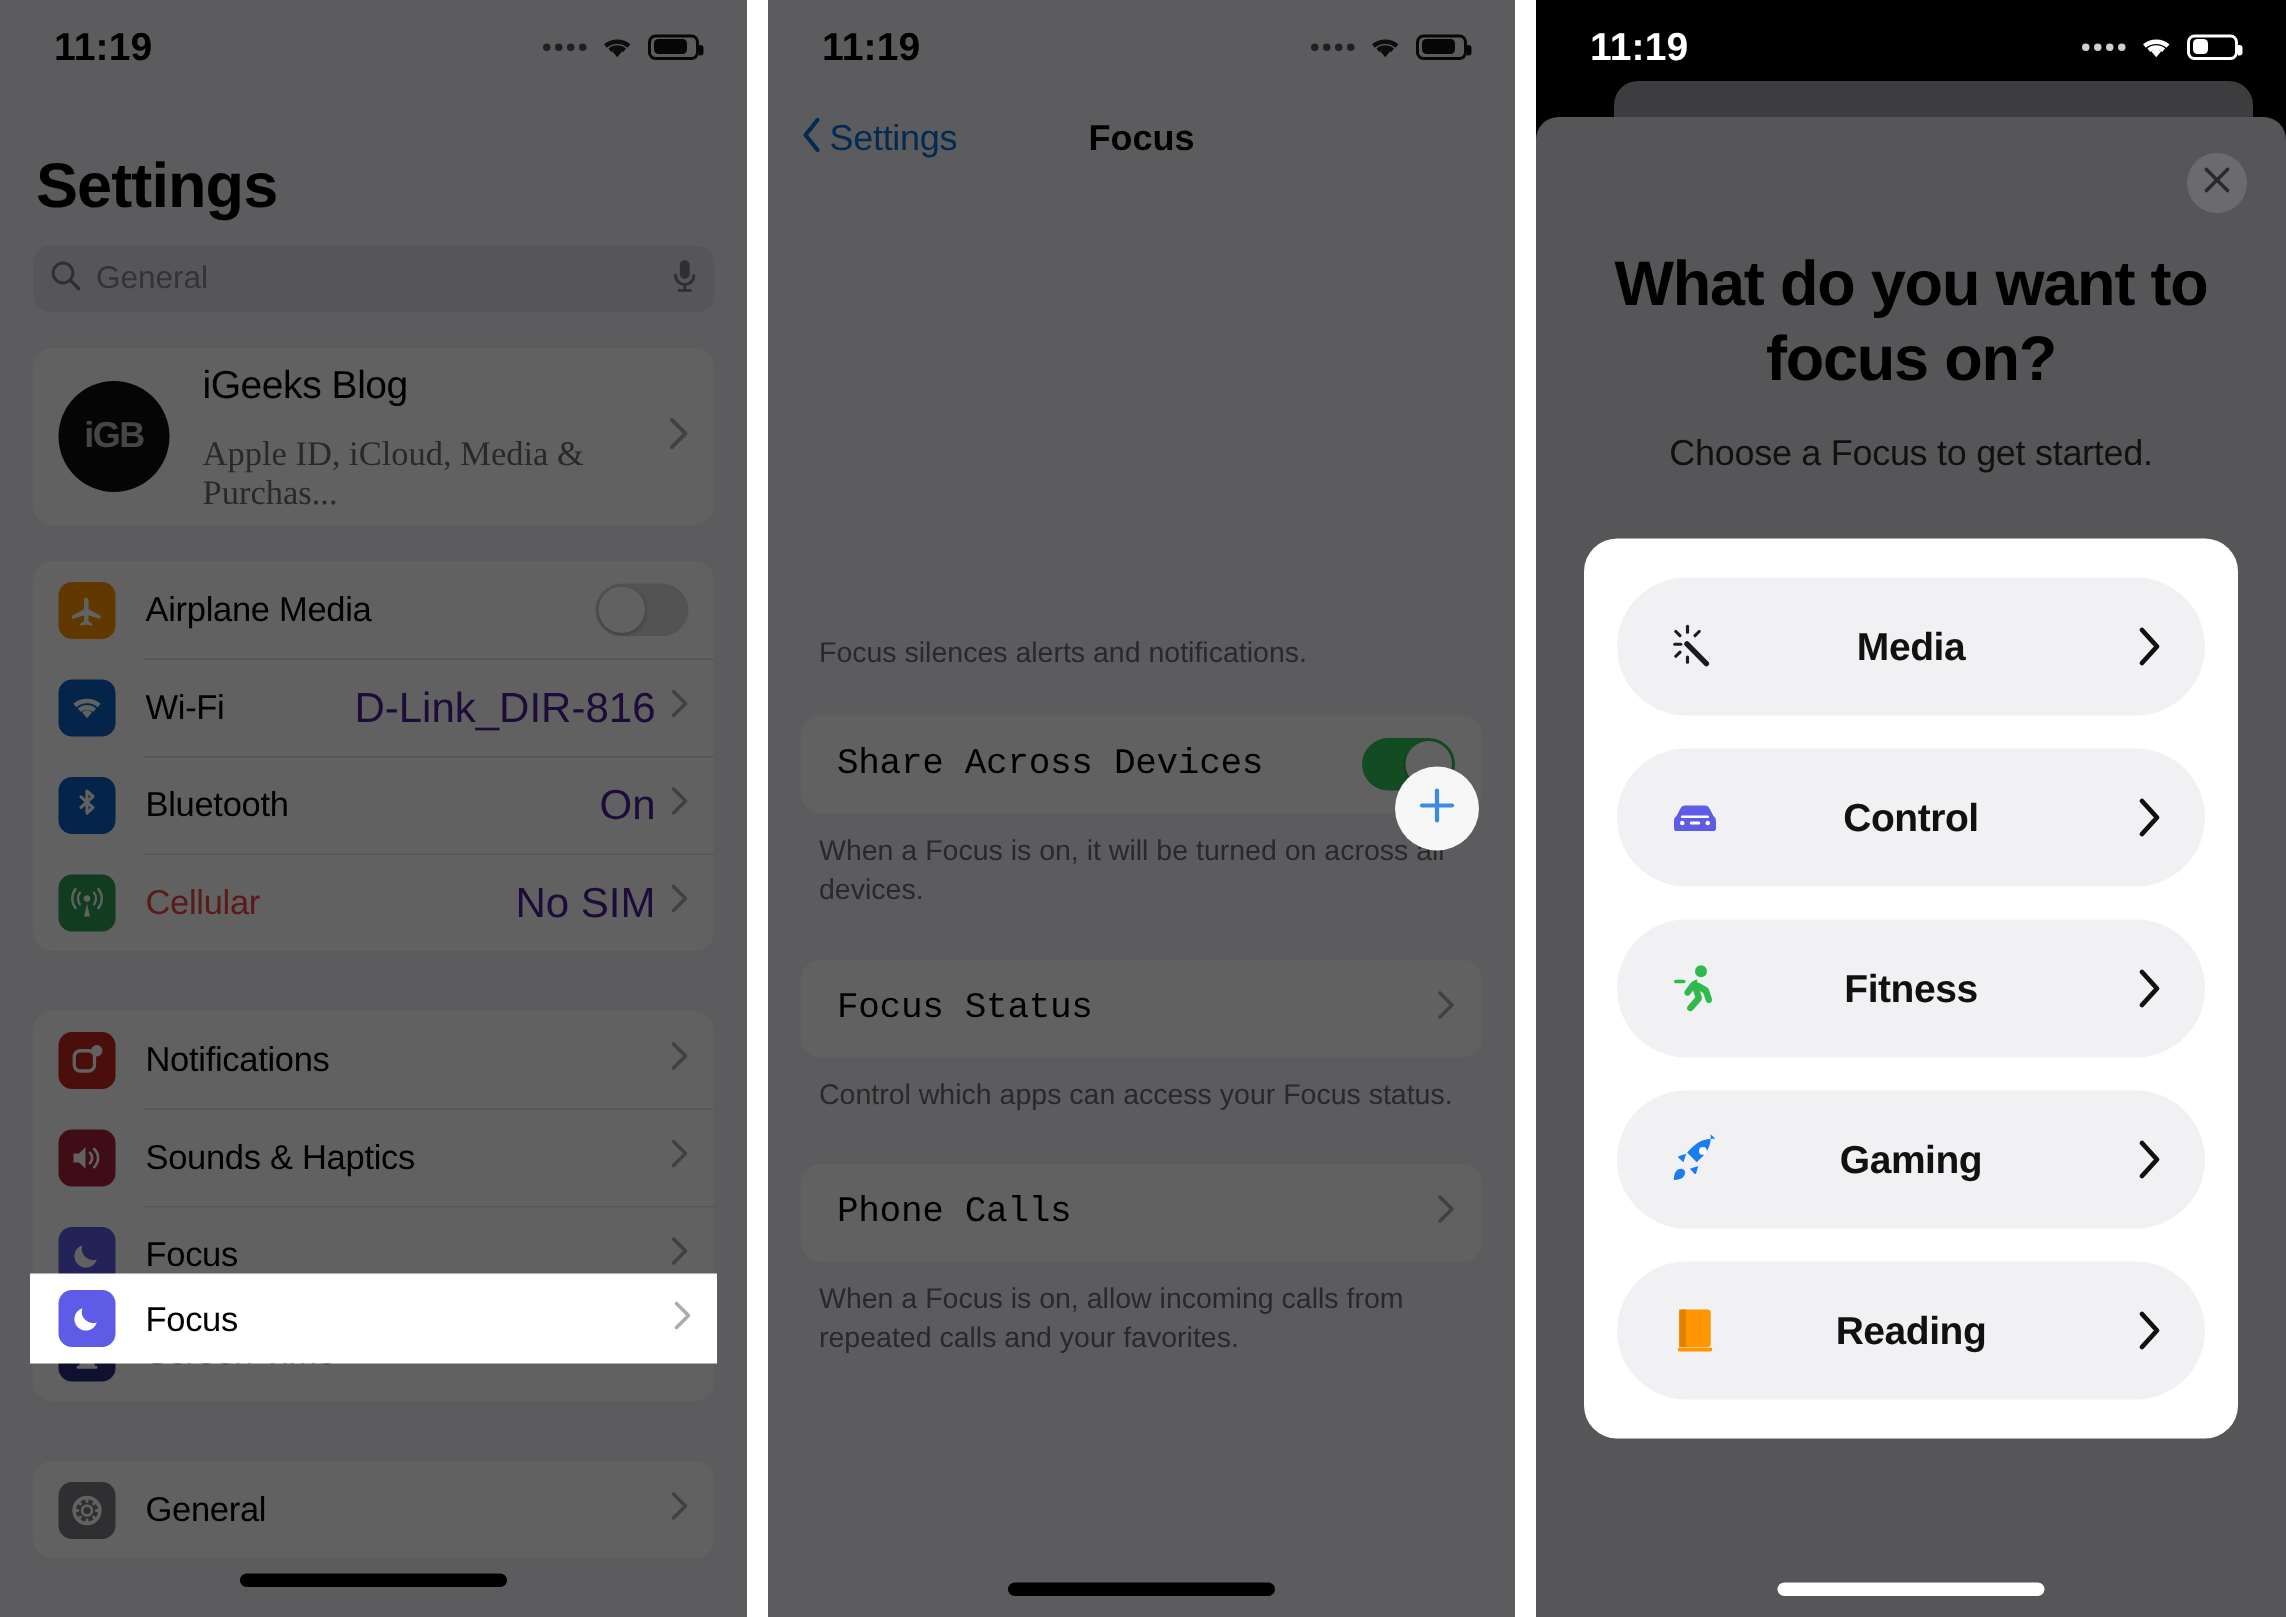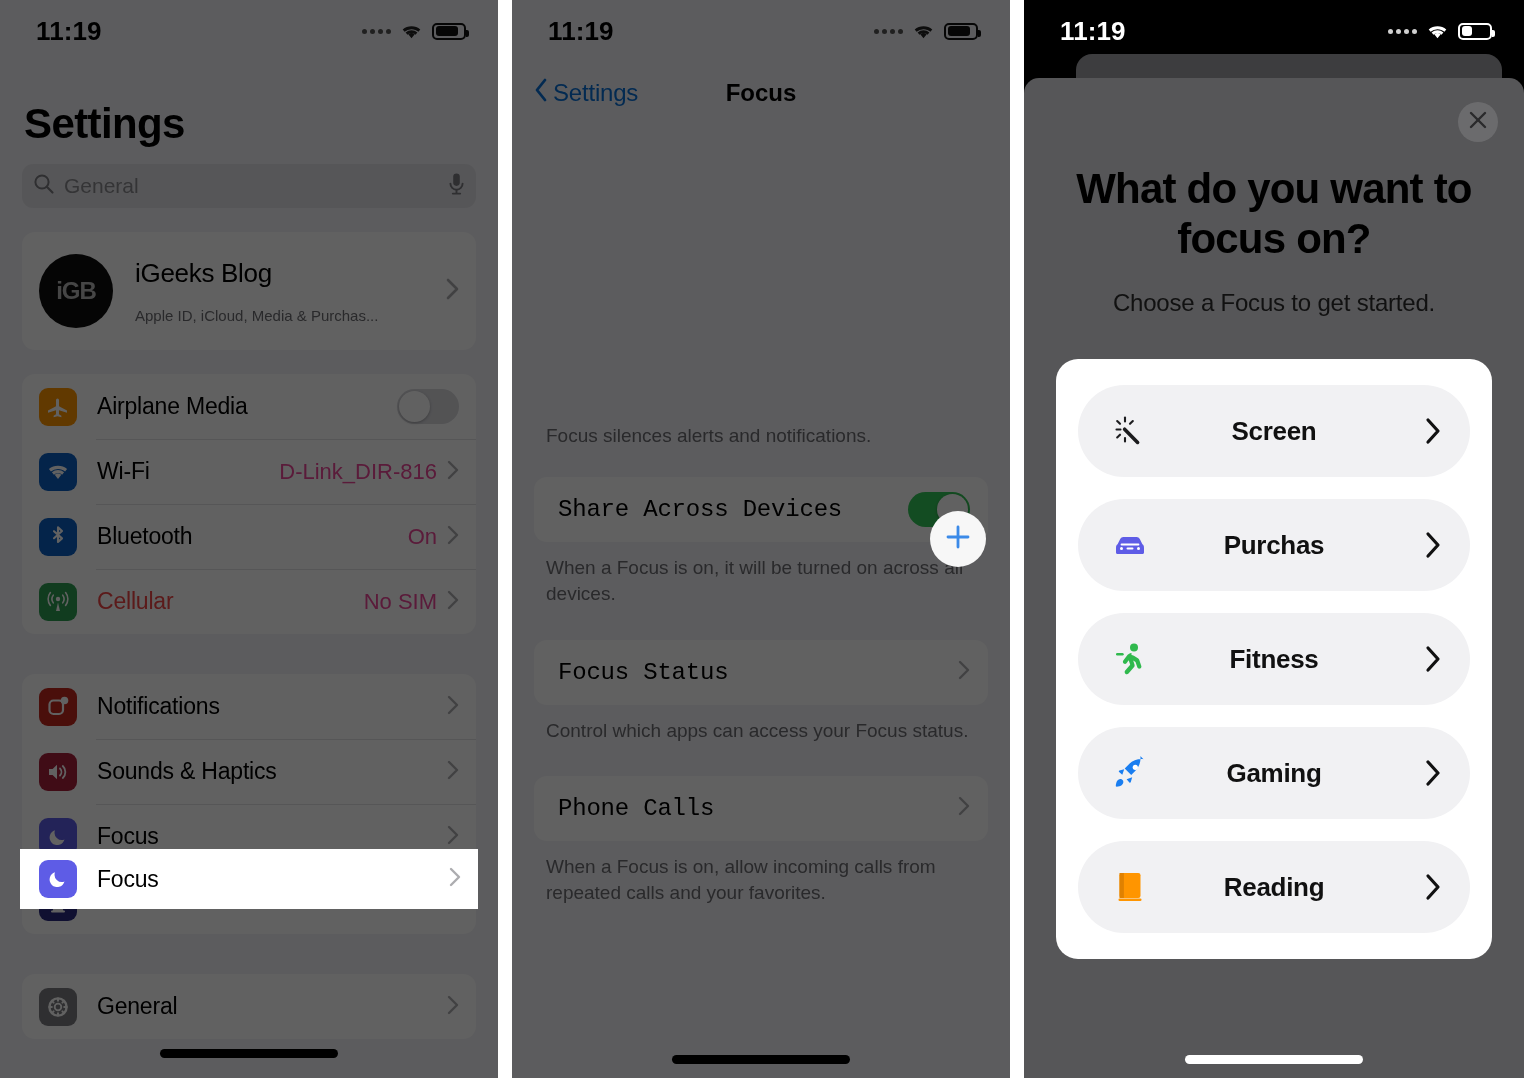--- a/index.html
+++ b/index.html
@@ -47,31 +47,31 @@
   .search-ph { flex:1; font-size:21px; color:#8a8a8e; }
   .mic { flex:0 0 auto; }
 
   .group { margin:24px 22px 0 22px; background:#fff; border-radius:13px; overflow:hidden; }
   .row { display:flex; align-items:center; height:65px; padding:0 17px 0 17px; position:relative; }
   .row + .row::before { content:""; position:absolute; left:74px; right:0; top:0; height:1px; background:#e2e2e5; }
   .appicon { width:38px; height:38px; border-radius:9px; flex:0 0 auto; display:flex;
     align-items:center; justify-content:center; margin-right:20px; }
   .row-label { font-size:23px; color:#000; flex:1; letter-spacing:-.2px; }
   .row-label.dim { color:#ef4444; }
-  .row-value { font-size:22px; color:#ec4899; margin-right:10px; }
+  .row-value { font-size:28px; color:#4c1d95; margin-right:10px; }
   .chev { flex:0 0 auto; opacity:.42; }
 
   
   .acct { display:flex; align-items:center; height:118px; padding:0 17px; }
   .avatar { width:74px; height:74px; border-radius:50%; background:#0e0e0e; color:#b9b9b9;
     display:flex; align-items:center; justify-content:center; font-size:24px; font-weight:800;
     letter-spacing:-1px; margin-right:22px; flex:0 0 auto; font-family:"Liberation Sans",sans-serif; }
   .acct-txt { flex:1; }
   .acct-name { font-size:26px; color:#000; letter-spacing:-.3px; }
-  .acct-sub { font-size:15px; color:#6d6d72; margin-top:18px; }
+  .acct-sub { font-size:23px; color:#6d6d72; margin-top:18px;font-family:Liberation Serif, serif; }
 
   .toggle { width:62px; height:35px; border-radius:18px; background:#d9d9de; position:relative; flex:0 0 auto; }
   .toggle > i { position:absolute; top:2px; left:2px; width:31px; height:31px; border-radius:50%;
     background:#fff; box-shadow:0 1px 3px rgba(0,0,0,.28); display:block; }
   .toggle.on { background:#34c759; }
   .toggle.on > i { left:29px; }
 
   
   .spotlight { position:absolute; z-index:60; background:#fff; }
   #focus-spot { left:20px; top:849px; width:458px; height:60px; }
@@ -499,39 +499,39 @@
                   <line x1="12" y1="3.5" x2="12" y2="7.5"></line>
                   <line x1="4.2" y1="7" x2="7" y2="9.8"></line>
                   <line x1="3.5" y1="15.5" x2="7.5" y2="15.5"></line>
                   <line x1="4.2" y1="23.5" x2="7" y2="20.7"></line>
                   <line x1="19.8" y1="7" x2="17" y2="9.8"></line>
                   <line x1="12" y1="24" x2="12" y2="27.5"></line>
                 </g>
                 <path d="M11.6 15.2l13 13.2" stroke="#1c1c1e" stroke-width="3.6" stroke-linecap="round"></path>
               </svg>
           </span>
-          <span class="opt-lbl">Screen</span>
+          <span class="opt-lbl">Media</span>
           <span class="opt-ch">
             <svg width="17" height="28" viewBox="0 0 17 28">
                 <polyline points="3,3 13,14 3,25" fill="none" stroke="#111" stroke-width="3.2" stroke-linecap="round" stroke-linejoin="round"></polyline>
               </svg>
           </span>
         </div>
 
         <div class="opt">
           <span class="opt-ico">
             <svg width="36" height="26" viewBox="0 0 36 26">
                 <path d="M4 16c0-2.2.6-3.4 1.6-3.8l2.6-5.1C8.9 5.7 10 5 11.3 5h13.4c1.3 0 2.4.7 3.1 2.1l2.6 5.1c1 .4 1.6 1.6 1.6 3.8v4.5c0 .9-.6 1.5-1.5 1.5H5.5c-.9 0-1.5-.6-1.5-1.5z" fill="#5e5ce6"></path>
                 <path d="M9.5 12.5h17" stroke="#fff" stroke-width="1.8" stroke-linecap="round"></path>
                 <circle cx="9.5" cy="16.6" r="1.5" fill="#fff"></circle>
                 <circle cx="26.5" cy="16.6" r="1.5" fill="#fff"></circle>
                 <rect x="14.5" y="15.6" width="7" height="2" rx="1" fill="#fff"></rect>
               </svg>
           </span>
-          <span class="opt-lbl">Purchas</span>
+          <span class="opt-lbl">Control</span>
           <span class="opt-ch">
             <svg width="17" height="28" viewBox="0 0 17 28">
                 <polyline points="3,3 13,14 3,25" fill="none" stroke="#111" stroke-width="3.2" stroke-linecap="round" stroke-linejoin="round"></polyline>
               </svg>
           </span>
         </div>
 
         <div class="opt">
           <span class="opt-ico">
             <svg width="32" height="34" viewBox="0 0 32 34">

